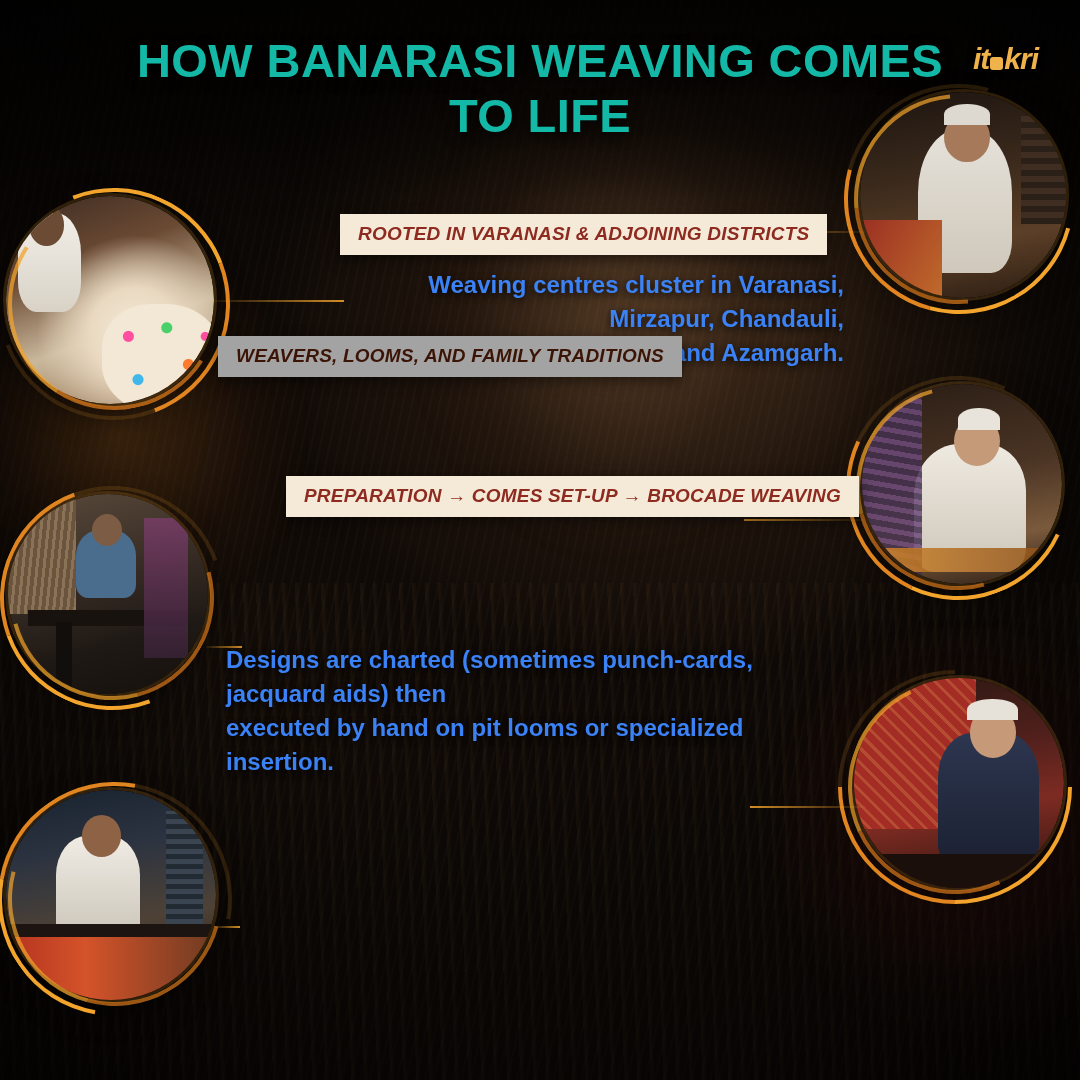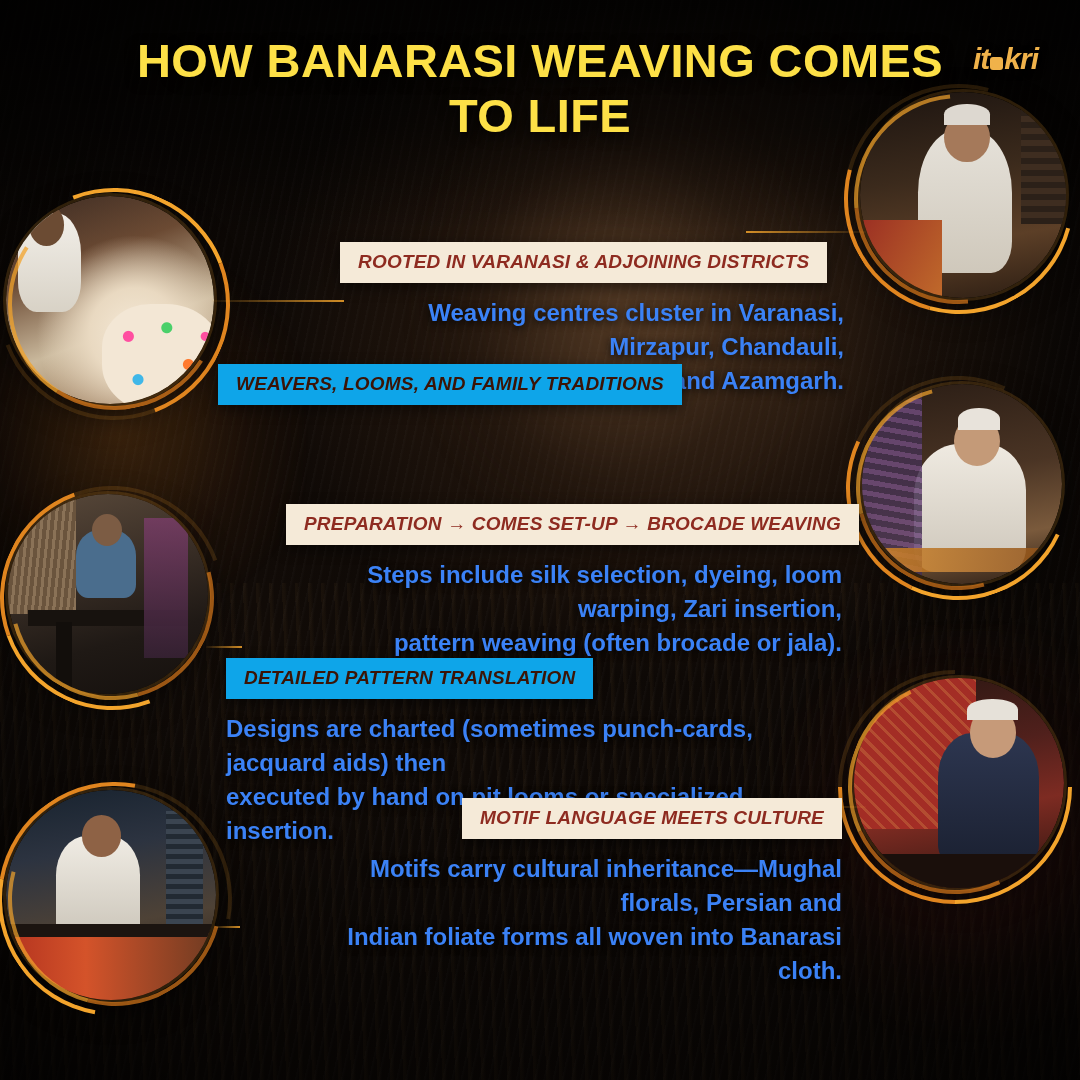--- a/index.html
+++ b/index.html
@@ -78,21 +78,21 @@
     background: linear-gradient(180deg, rgba(0,0,0,0.72) 0%, rgba(0,0,0,0.45) 55%, rgba(0,0,0,0) 100%);
   }
 
   
   .title {
     position: absolute;
     left: 120px;
     top: 34px;
     width: 840px;
     text-align: center;
-    color: #fde047;
+    color: #14b8a6;
     font-size: 47px;
     line-height: 1.16;
     font-weight: bold;
     letter-spacing: 0.4px;
     text-shadow: 0 3px 14px rgba(0,0,0,0.85);
   }
   .brand {
     position: absolute;
     right: 42px;
     top: 42px;
@@ -158,24 +158,23 @@
   .step { position: absolute; }
   .chip {
     display: inline-block;
     padding: 9px 18px 10px 18px;
     font-size: 19px;
     font-weight: bold;
     font-style: italic;
     letter-spacing: 0.2px;
     white-space: nowrap;
     box-shadow: 0 4px 14px rgba(0,0,0,0.5);
-    margin-top: 28px;
   }
   .chip.cream { background: #f5ead8; color: #8e2b20; }
-  .chip.amber { background: #0ea5e9; color: #3b1406; font-style: italic; }
+  .chip.amber { background: #a3a3a3; color: #3b1406; font-style: italic; }
   .desc {
     margin-top: 13px;
     color: #3b82f6;
     font-size: 24px;
     font-weight: bold;
     line-height: 1.42;
     text-shadow: 0 2px 9px rgba(0,0,0,0.9);
     white-space: pre-line;
   }
   .align-right { text-align: right; }
@@ -305,34 +304,22 @@
   <div class="step" style="left:218px; top:336px; width:468px;">
     <div class="align-left">
       <span class="chip amber">WEAVERS, LOOMS, AND FAMILY TRADITIONS</span>
     </div>
   </div>
 
   <div class="step" style="left:286px; top:476px; width:556px;">
     <div class="align-left">
       <span class="chip cream">PREPARATION → COMES SET-UP → BROCADE WEAVING</span>
     </div>
-    <div class="desc align-right">Steps include silk selection, dyeing, loom warping, Zari insertion,
-pattern weaving (often brocade or jala).</div>
   </div>
 
   <div class="step" style="left:226px; top:630px; width:560px;">
-    <div class="align-left">
-      <span class="chip amber">DETAILED PATTERN TRANSLATION</span>
-    </div>
     <div class="desc align-left">Designs are charted (sometimes punch-cards, jacquard aids) then
 executed by hand on pit looms or specialized insertion.</div>
   </div>
 
-  <div class="step" style="left:318px; top:770px; width:524px;">
-    <div class="align-left" style="text-align:right;">
-      <span class="chip cream">MOTIF LANGUAGE MEETS CULTURE</span>
-    </div>
-    <div class="desc align-right">Motifs carry cultural inheritance—Mughal florals, Persian and
-Indian foliate forms all woven into Banarasi cloth.</div>
-  </div>
 
 
 </div>
 
 </body></html>

